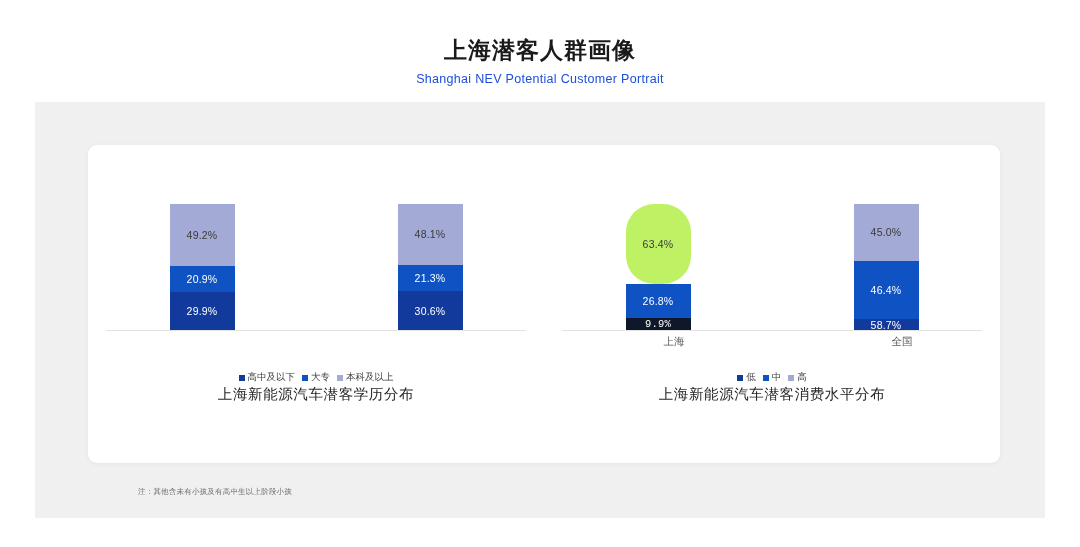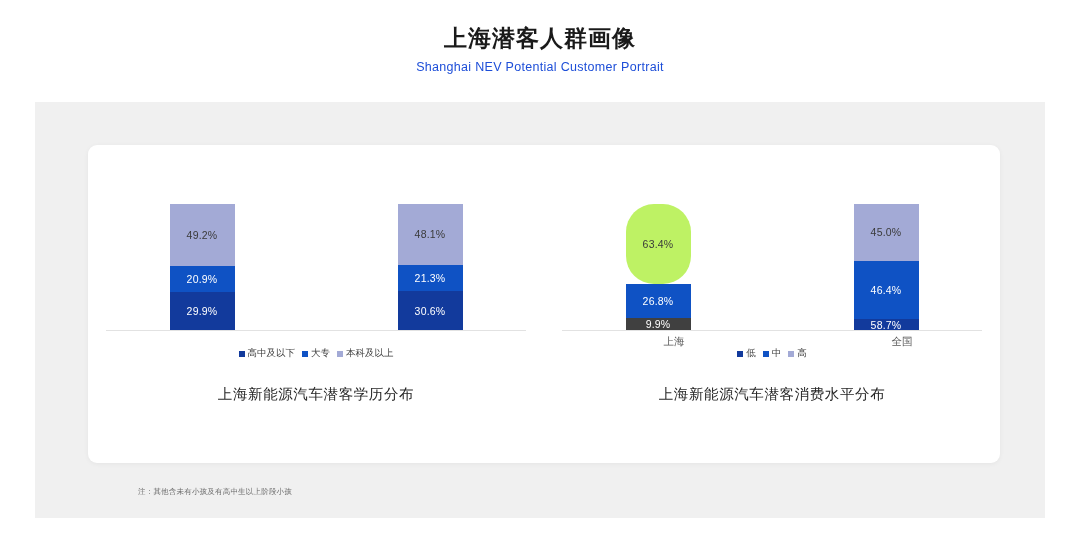--- a/index.html
+++ b/index.html
@@ -8,21 +8,21 @@
     width: 1080px;
     height: 547px;
     background: #ffffff;
     font-family: "Liberation Sans", "DejaVu Sans", sans-serif;
     overflow: hidden;
   }
 
   
   .page-header {
     width: 1080px;
-    padding-top: 24px;
+    padding-top: 36px;
     text-align: center;
   }
   .page-title {
     font-size: 23px;
     font-weight: bold;
     color: #1a1a1a;
     letter-spacing: 1px;
     line-height: 1.25;
   }
   .page-subtitle {
@@ -118,21 +118,21 @@
   .cat-label {
     position: absolute;
     font-size: 10.5px;
     color: #585858;
     text-align: center;
     white-space: nowrap;
   }
 
   .legend {
     position: absolute;
-    top: 202px;
+    top: 226px;
     width: 456px;
     display: flex;
     justify-content: center;
     align-items: center;
     gap: 7px;
   }
   .legend-item {
     display: flex;
     align-items: center;
     gap: 3px;
@@ -227,21 +227,21 @@
         </div>
         <div class="chart-block">
           <div class="plot-area">
             <div class="bar-group" style="width: 65px; left: 81.5px;">
               <div class="bar-seg seg-light" style="height: 79.884px; background: #bef264; border-radius: 28px;">
                 <span>63.4%</span>
               </div>
               <div class="bar-seg seg-mid" style="height: 33.768px; background: rgb(15, 82, 196);">
                 <span>26.8%</span>
               </div>
-              <div class="bar-seg seg-dark" style="height: 12.474px; background: #404040;">
+              <div class="bar-seg seg-dark" style="height: 12.474px; background: #0f172a; font-family: Liberation Mono, monospace;">
                 <span>9.9%</span>
               </div>
             </div>
             <div class="bar-group" style="width: 65px; left: 309.5px;">
               <div class="bar-seg seg-light" style="height: 56.7px; background: rgb(163, 170, 214);">
                 <span>45.0%</span>
               </div>
               <div class="bar-seg seg-mid" style="height: 58.464px; background: rgb(15, 82, 196);">
                 <span>46.4%</span>
               </div>

